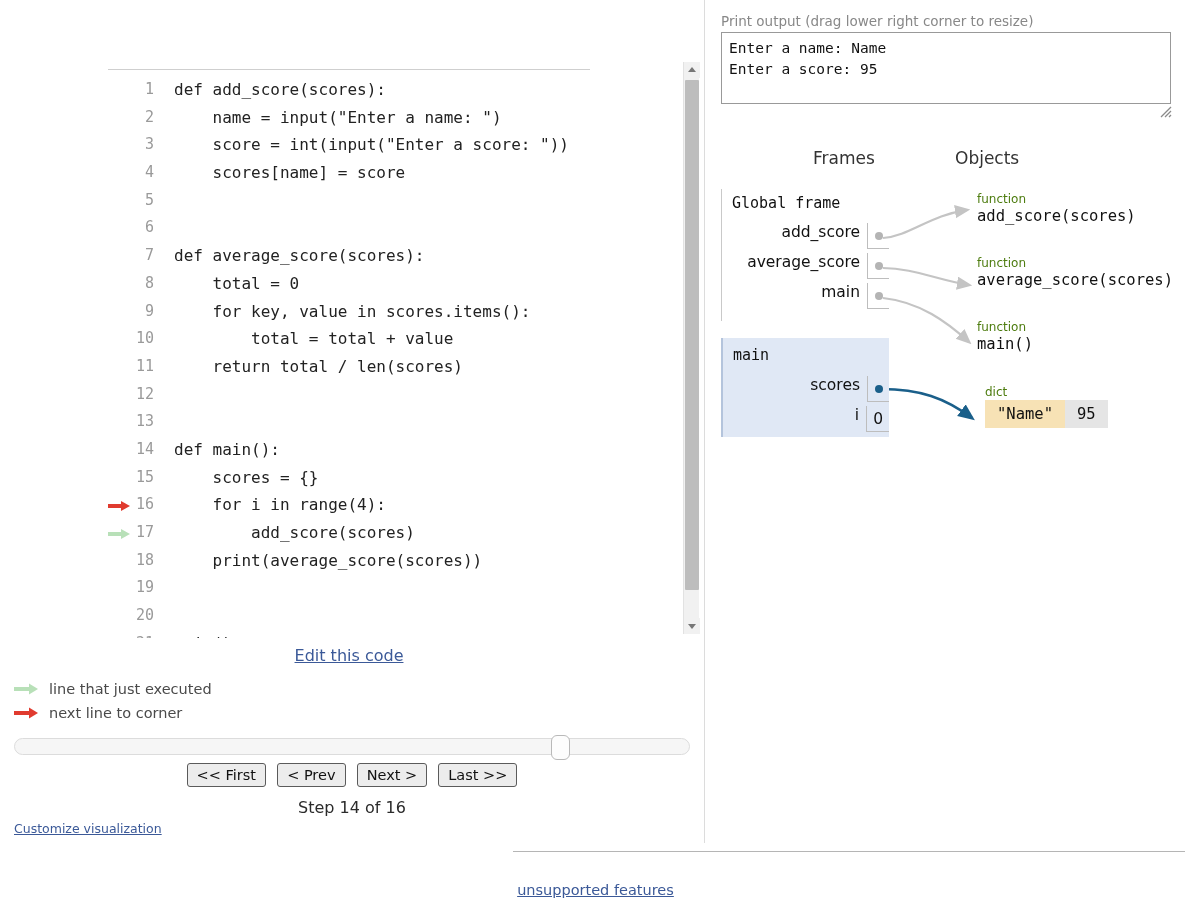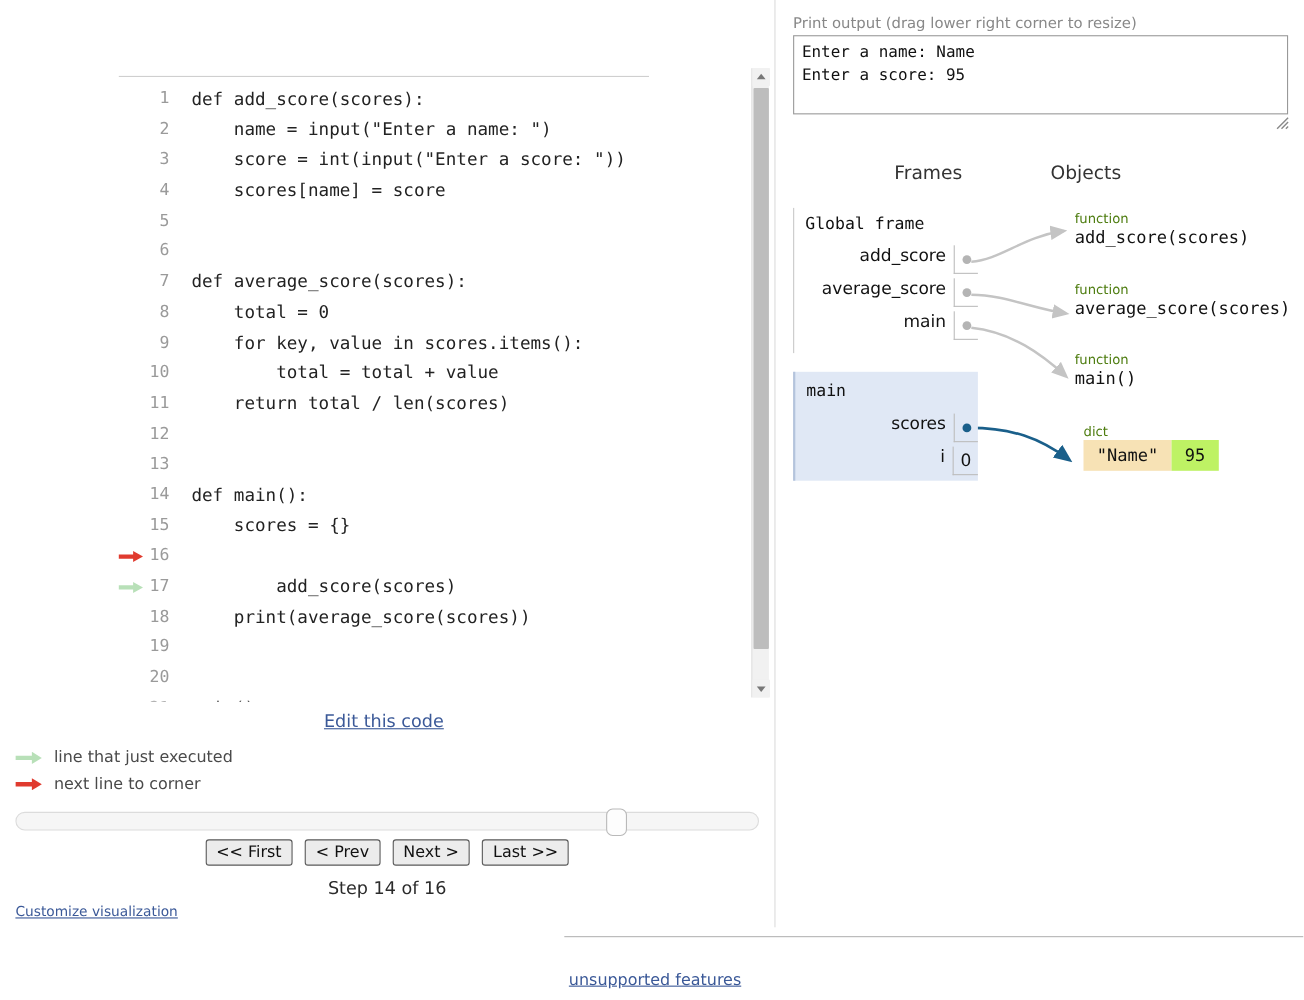--- a/index.html
+++ b/index.html
@@ -179,21 +179,21 @@
     font-size: 15.5px; color: #111;
     font-family: "DejaVu Sans Mono", "Liberation Mono", monospace;
   }
   #dict-obj { position: absolute; left: 280px; top: 385px; }
   #dict-table { display: flex; }
   .dict-key {
     background: #f7e2b5; padding: 5px 12px; font-size: 15.5px; color: #111;
     font-family: "DejaVu Sans Mono", "Liberation Mono", monospace;
   }
   .dict-val {
-    background: #bef264; padding: 5px 12px; font-size: 15.5px; color: #111;
+    background: #e5e5e5; padding: 5px 12px; font-size: 15.5px; color: #111;
     font-family: "DejaVu Sans Mono", "Liberation Mono", monospace;
   }
 
   #arrows-svg { position: absolute; left: 0; top: 0; width: 480px; height: 909px; pointer-events: none; }
 
   
   #footer-rule {
     position: absolute; left: 513px; top: 851px; width: 672px;
     border-top: 1px solid #b5b5b5;
   }
@@ -222,21 +222,21 @@
         <div class="code-line"><span class="ln">9</span><span class="ctext">    for key, value in scores.items():</span></div>
         <div class="code-line"><span class="ln">10</span><span class="ctext">        total = total + value</span></div>
         <div class="code-line"><span class="ln">11</span><span class="ctext">    return total / len(scores)</span></div>
         <div class="code-line"><span class="ln">12</span><span class="ctext"></span></div>
         <div class="code-line"><span class="ln">13</span><span class="ctext"></span></div>
         <div class="code-line"><span class="ln">14</span><span class="ctext">def main():</span></div>
         <div class="code-line"><span class="ln">15</span><span class="ctext">    scores = {}</span></div>
         <div class="code-line"><svg class="arrow-cell" viewBox="0 0 34 12">
             <path d="M2 6 H21" stroke="#e03b2f" stroke-width="4" fill="none"></path>
             <path d="M19 1 L28 6 L19 11 Z" fill="#e03b2f"></path>
-          </svg><span class="ln">16</span></div>
+          </svg><span class="ln">16</span><span class="ctext">    for i in range(4):</span></div>
         <div class="code-line"><svg class="arrow-cell" viewBox="0 0 34 12">
             <path d="M2 6 H21" stroke="#b8e0b8" stroke-width="4" fill="none"></path>
             <path d="M19 1 L28 6 L19 11 Z" fill="#b8e0b8"></path>
           </svg><span class="ln">17</span><span class="ctext">        add_score(scores)</span></div>
         <div class="code-line"><span class="ln">18</span><span class="ctext">    print(average_score(scores))</span></div>
         <div class="code-line"><span class="ln">19</span><span class="ctext"></span></div>
         <div class="code-line"><span class="ln">20</span><span class="ctext"></span></div>
         <div class="code-line"><span class="ln">21</span><span class="ctext">main()</span></div>
       </div>
 

